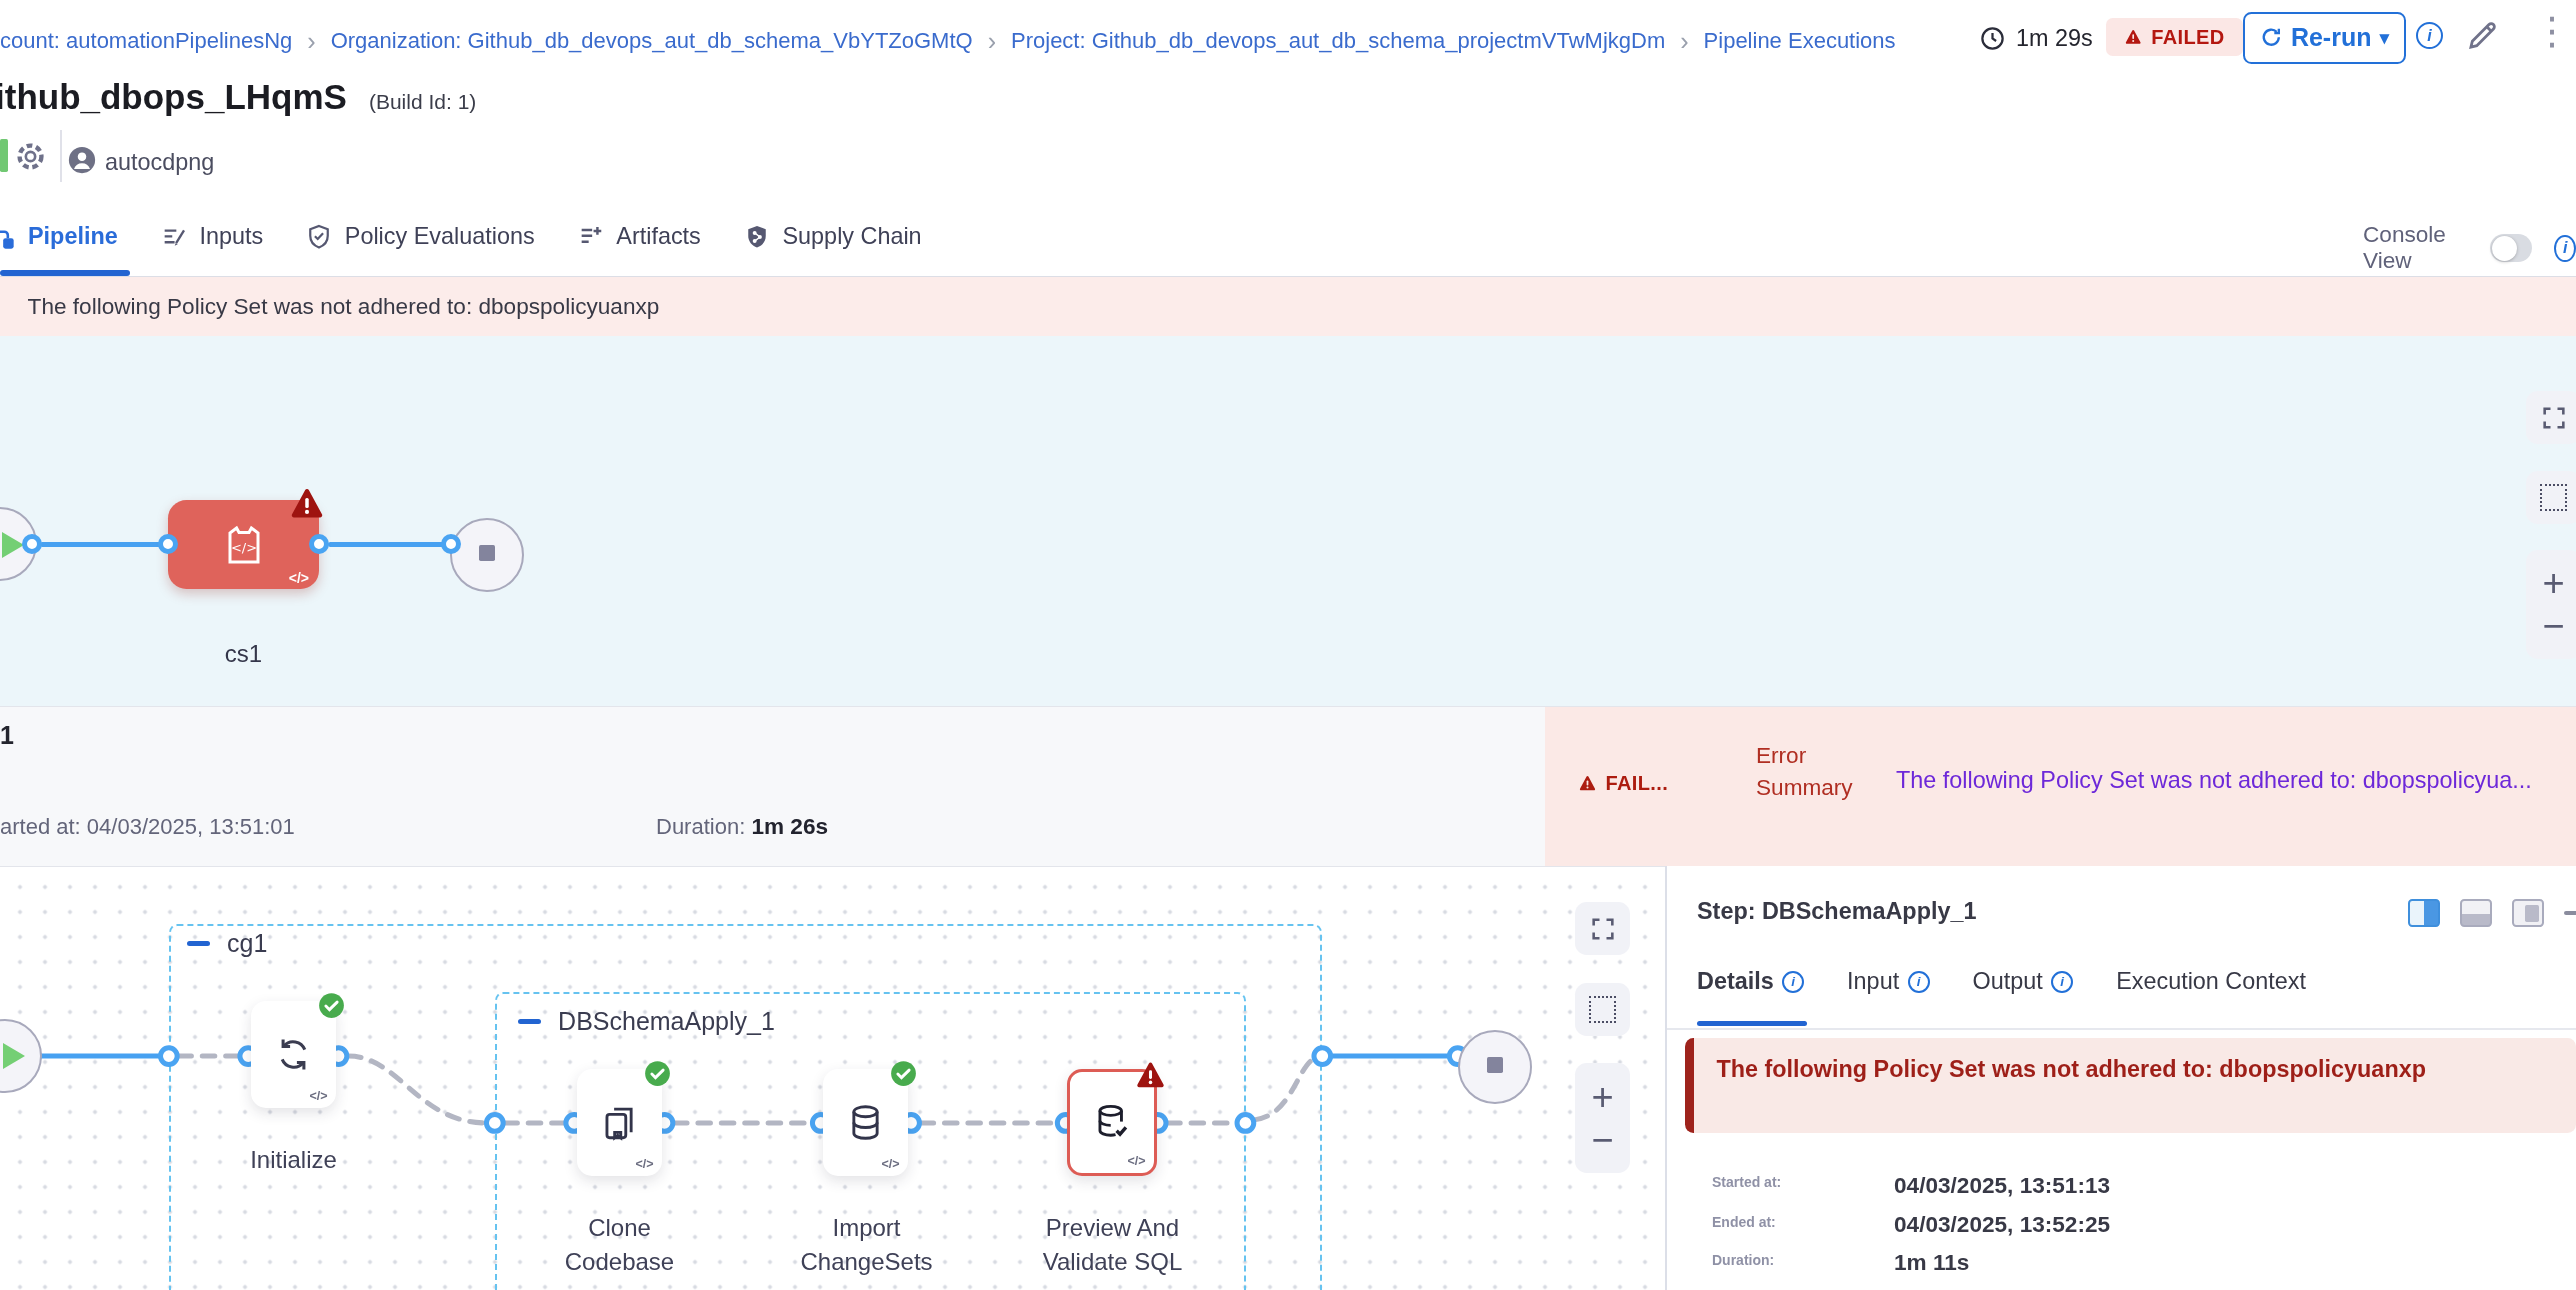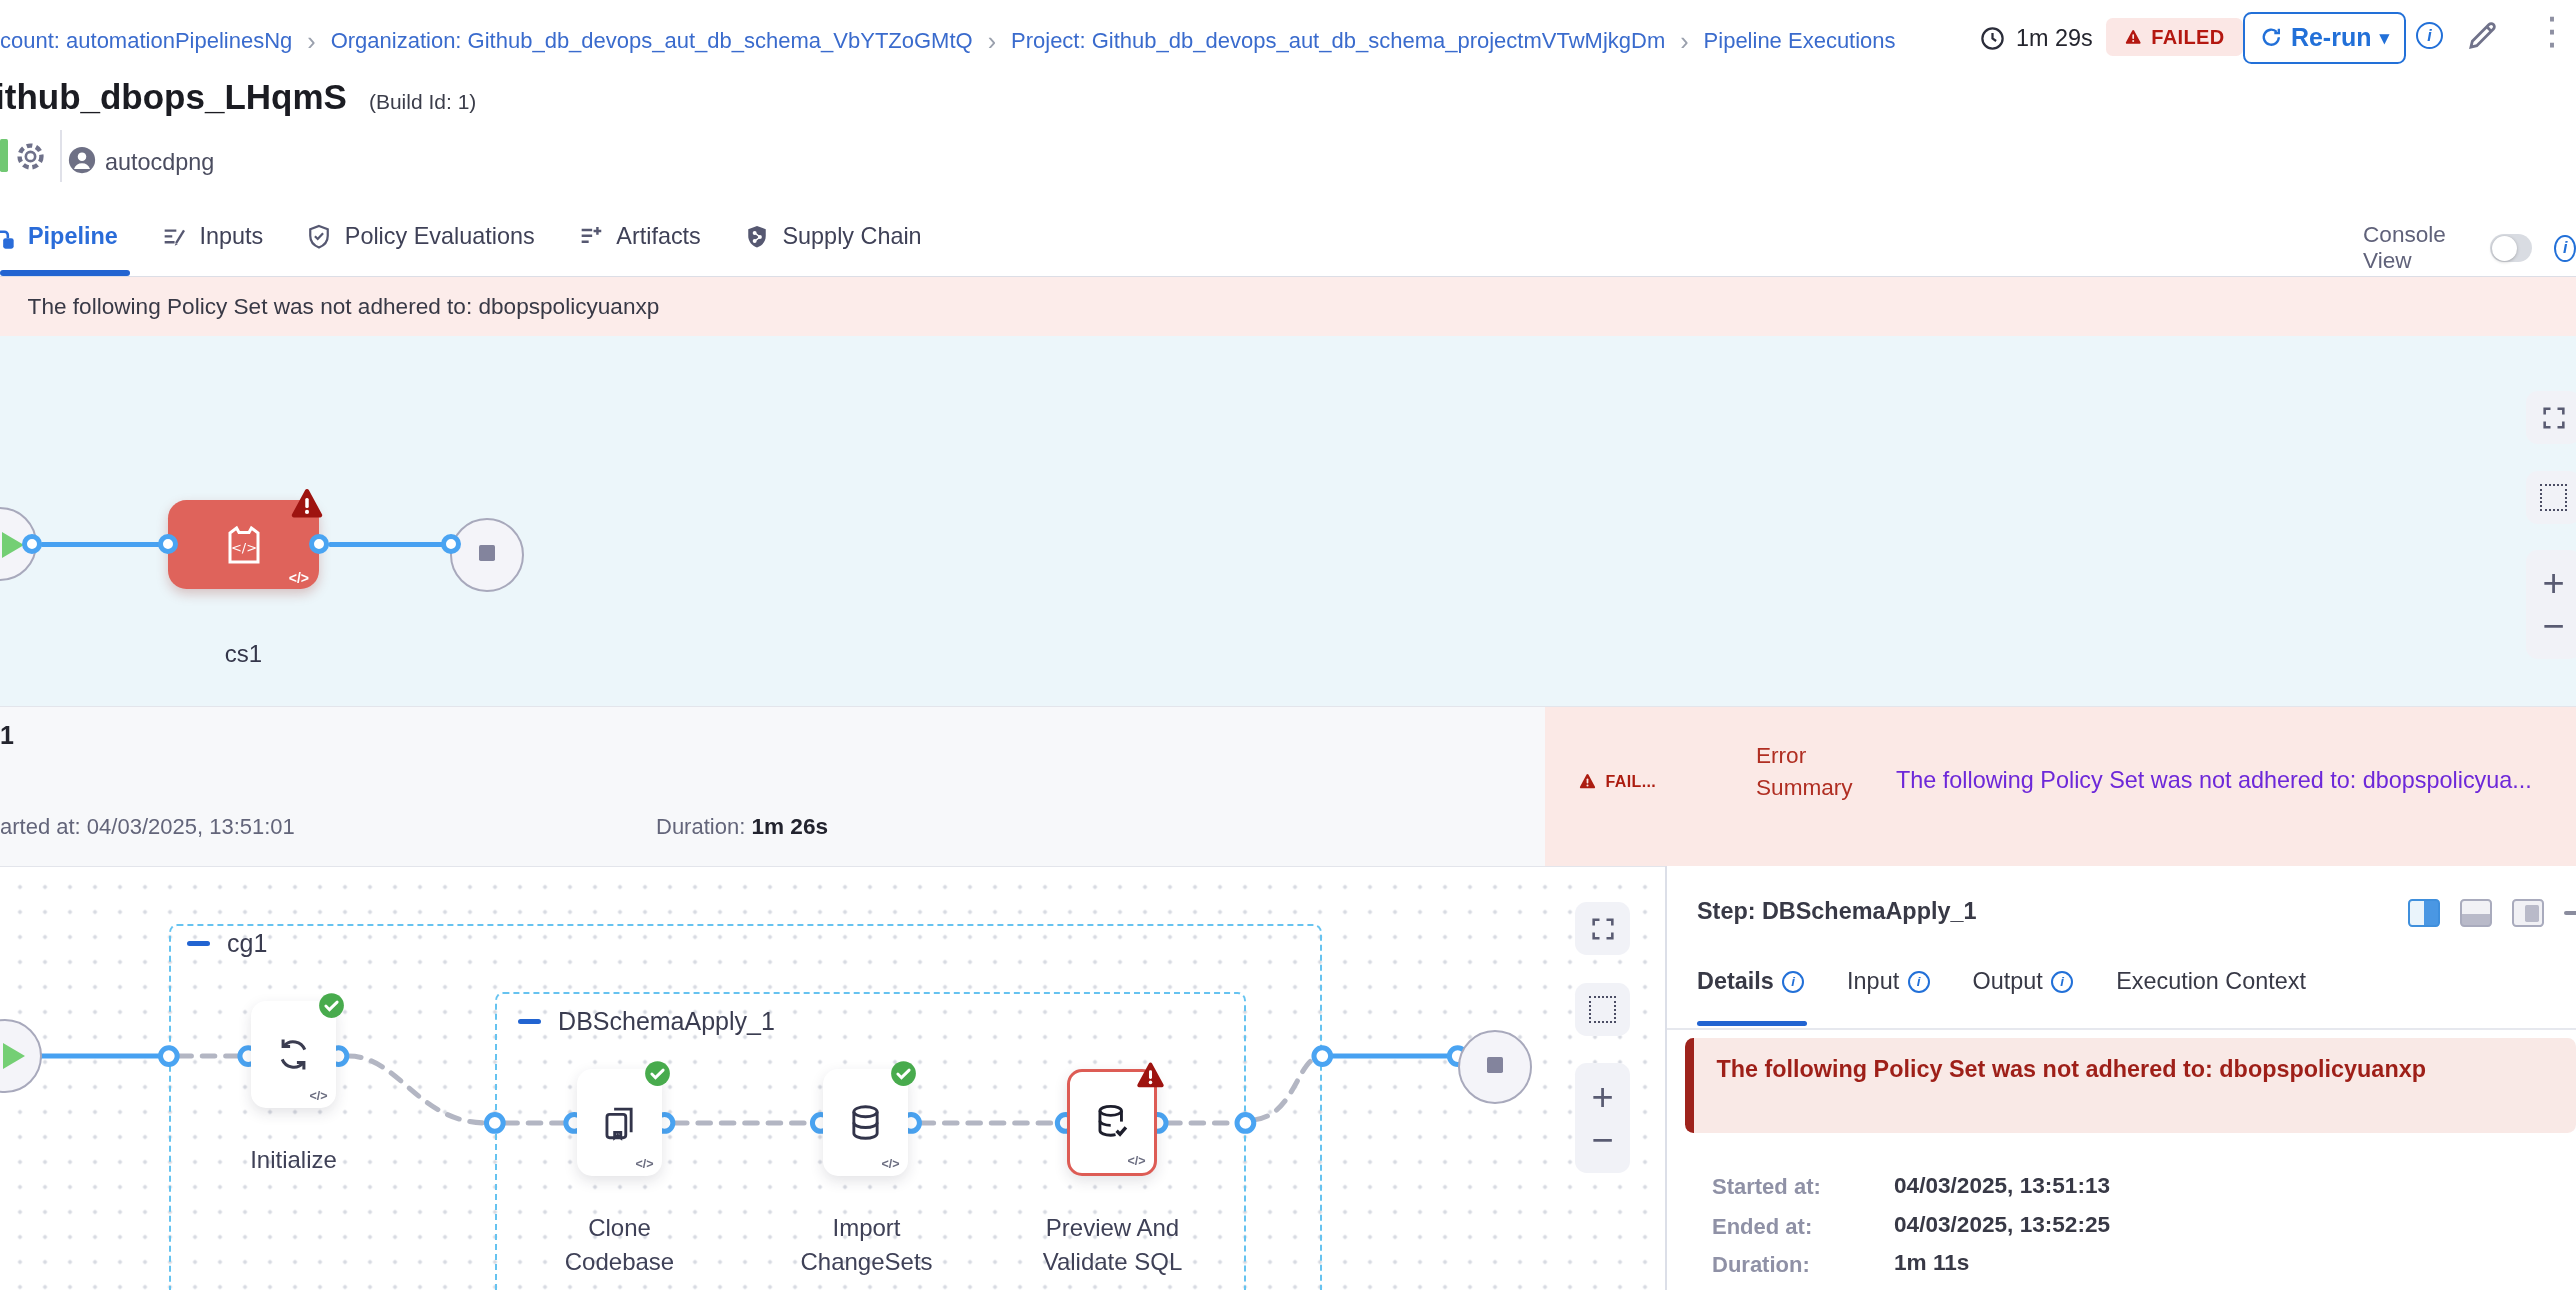--- a/index.html
+++ b/index.html
@@ -61,21 +61,21 @@
   .zoomgroup{flex-direction:column;gap:5px;font-size:38px;line-height:38px;}
 
   
   .stage-bar{left:0;top:706px;width:2576px;height:160px;background:#f7f8fa;border-top:0.8px solid #e3e5eb;box-sizing:border-box;}
   .sb-name{position:absolute;left:0;top:14px;font-size:25px;font-weight:bold;color:#24252e;}
   .sb-meta{position:absolute;left:0;top:107px;font-size:22px;color:#63657a;white-space:nowrap;}
   .sb-dur{position:absolute;left:656px;top:107px;font-size:22px;color:#63657a;white-space:nowrap;}
   .sb-dur b{color:#22232e;font-size:22.6px;}
   .sb-pink{position:absolute;left:1545px;top:0;right:0;height:100%;background:#fbe9e6;}
   .fail-cluster{position:absolute;left:33px;top:65px;display:flex;align-items:center;gap:8.4px;
-    font-size:16px;font-weight:bold;color:#ac1c10;letter-spacing:0.4px;text-align:center;}
+    font-size:20px;font-weight:bold;color:#ac1c10;letter-spacing:0.4px;text-align:center;}
   .err-label{position:absolute;left:211px;top:33px;width:117px;font-size:22.6px;color:#b02e22;line-height:1.4;}
   .err-msg{position:absolute;left:351px;top:60px;width:677px;font-size:23.4px;color:#6d28d9;white-space:nowrap;overflow:hidden;}
 
   
   .exec-canvas{left:0;top:866px;width:1665px;height:425px;background:#fff;overflow:hidden;border-top:0.8px solid #e3e5eb;box-sizing:border-box;
     background-image:radial-gradient(circle,#d8dbe2 1.8px,transparent 2.3px);background-size:25px 25px;background-position:7.5px 7.5px;}
   .group{position:absolute;border:2.5px dashed #66c3f0;border-radius:8.4px;box-sizing:border-box;}
   .grp-label{position:absolute;display:flex;align-items:center;gap:16.7px;font-size:25px;color:#3a3c50;}
   .grp-minus{width:23.4px;height:5.9px;background:#2264d1;border-radius:3.3px;cursor:pointer;}
   .card{position:absolute;width:85px;height:107px;background:#fff;border-radius:15px;
@@ -99,21 +99,21 @@
   .ptabs{position:absolute;left:30px;top:102px;display:flex;align-items:center;gap:43px;font-size:23.4px;color:#383946;}
   .ptab{display:flex;align-items:center;gap:8.4px;cursor:pointer;white-space:nowrap;}
   .ptab.active{font-weight:bold;}
   .ptab .pinfo{width:22px;height:22px;border:2.1px solid #2270d8;border-radius:50%;color:#2270d8;
     display:flex;align-items:center;justify-content:center;font-size:13.4px;font-style:italic;font-weight:bold;box-sizing:border-box;}
   .ptab-underline{position:absolute;left:30px;top:155px;width:110px;height:5px;background:#2264d1;border-radius:2.5px;}
   .ptab-divider{position:absolute;left:0;top:162px;width:909px;height:1.7px;background:#e6e8ee;}
   .perror{position:absolute;left:18.4px;top:172px;width:891px;height:95px;background:#f9e9e6;
     border-left:9.2px solid #9e231c;border-radius:8.4px;box-sizing:border-box;}
   .perror span{display:block;margin:18.4px 0 0 22px;font-size:23.4px;font-weight:bold;color:#9e1f18;}
-  .pfield-label{position:absolute;left:45px;font-size:22px;font-weight:600;color:#8f91a6;}
+  .pfield-label{position:absolute;left:45px;font-size:14px;font-weight:600;color:#8f91a6;}
   .pfield-value{position:absolute;left:227px;font-size:22.6px;font-weight:bold;color:#383946;}
 </style>
 </head>
 <body>
 
 <div class="screen">
 
   <div class="abs crumbs">
     <span class="crumb">count: automationPipelinesNg</span>
     <span class="crumb-sep">›</span>

